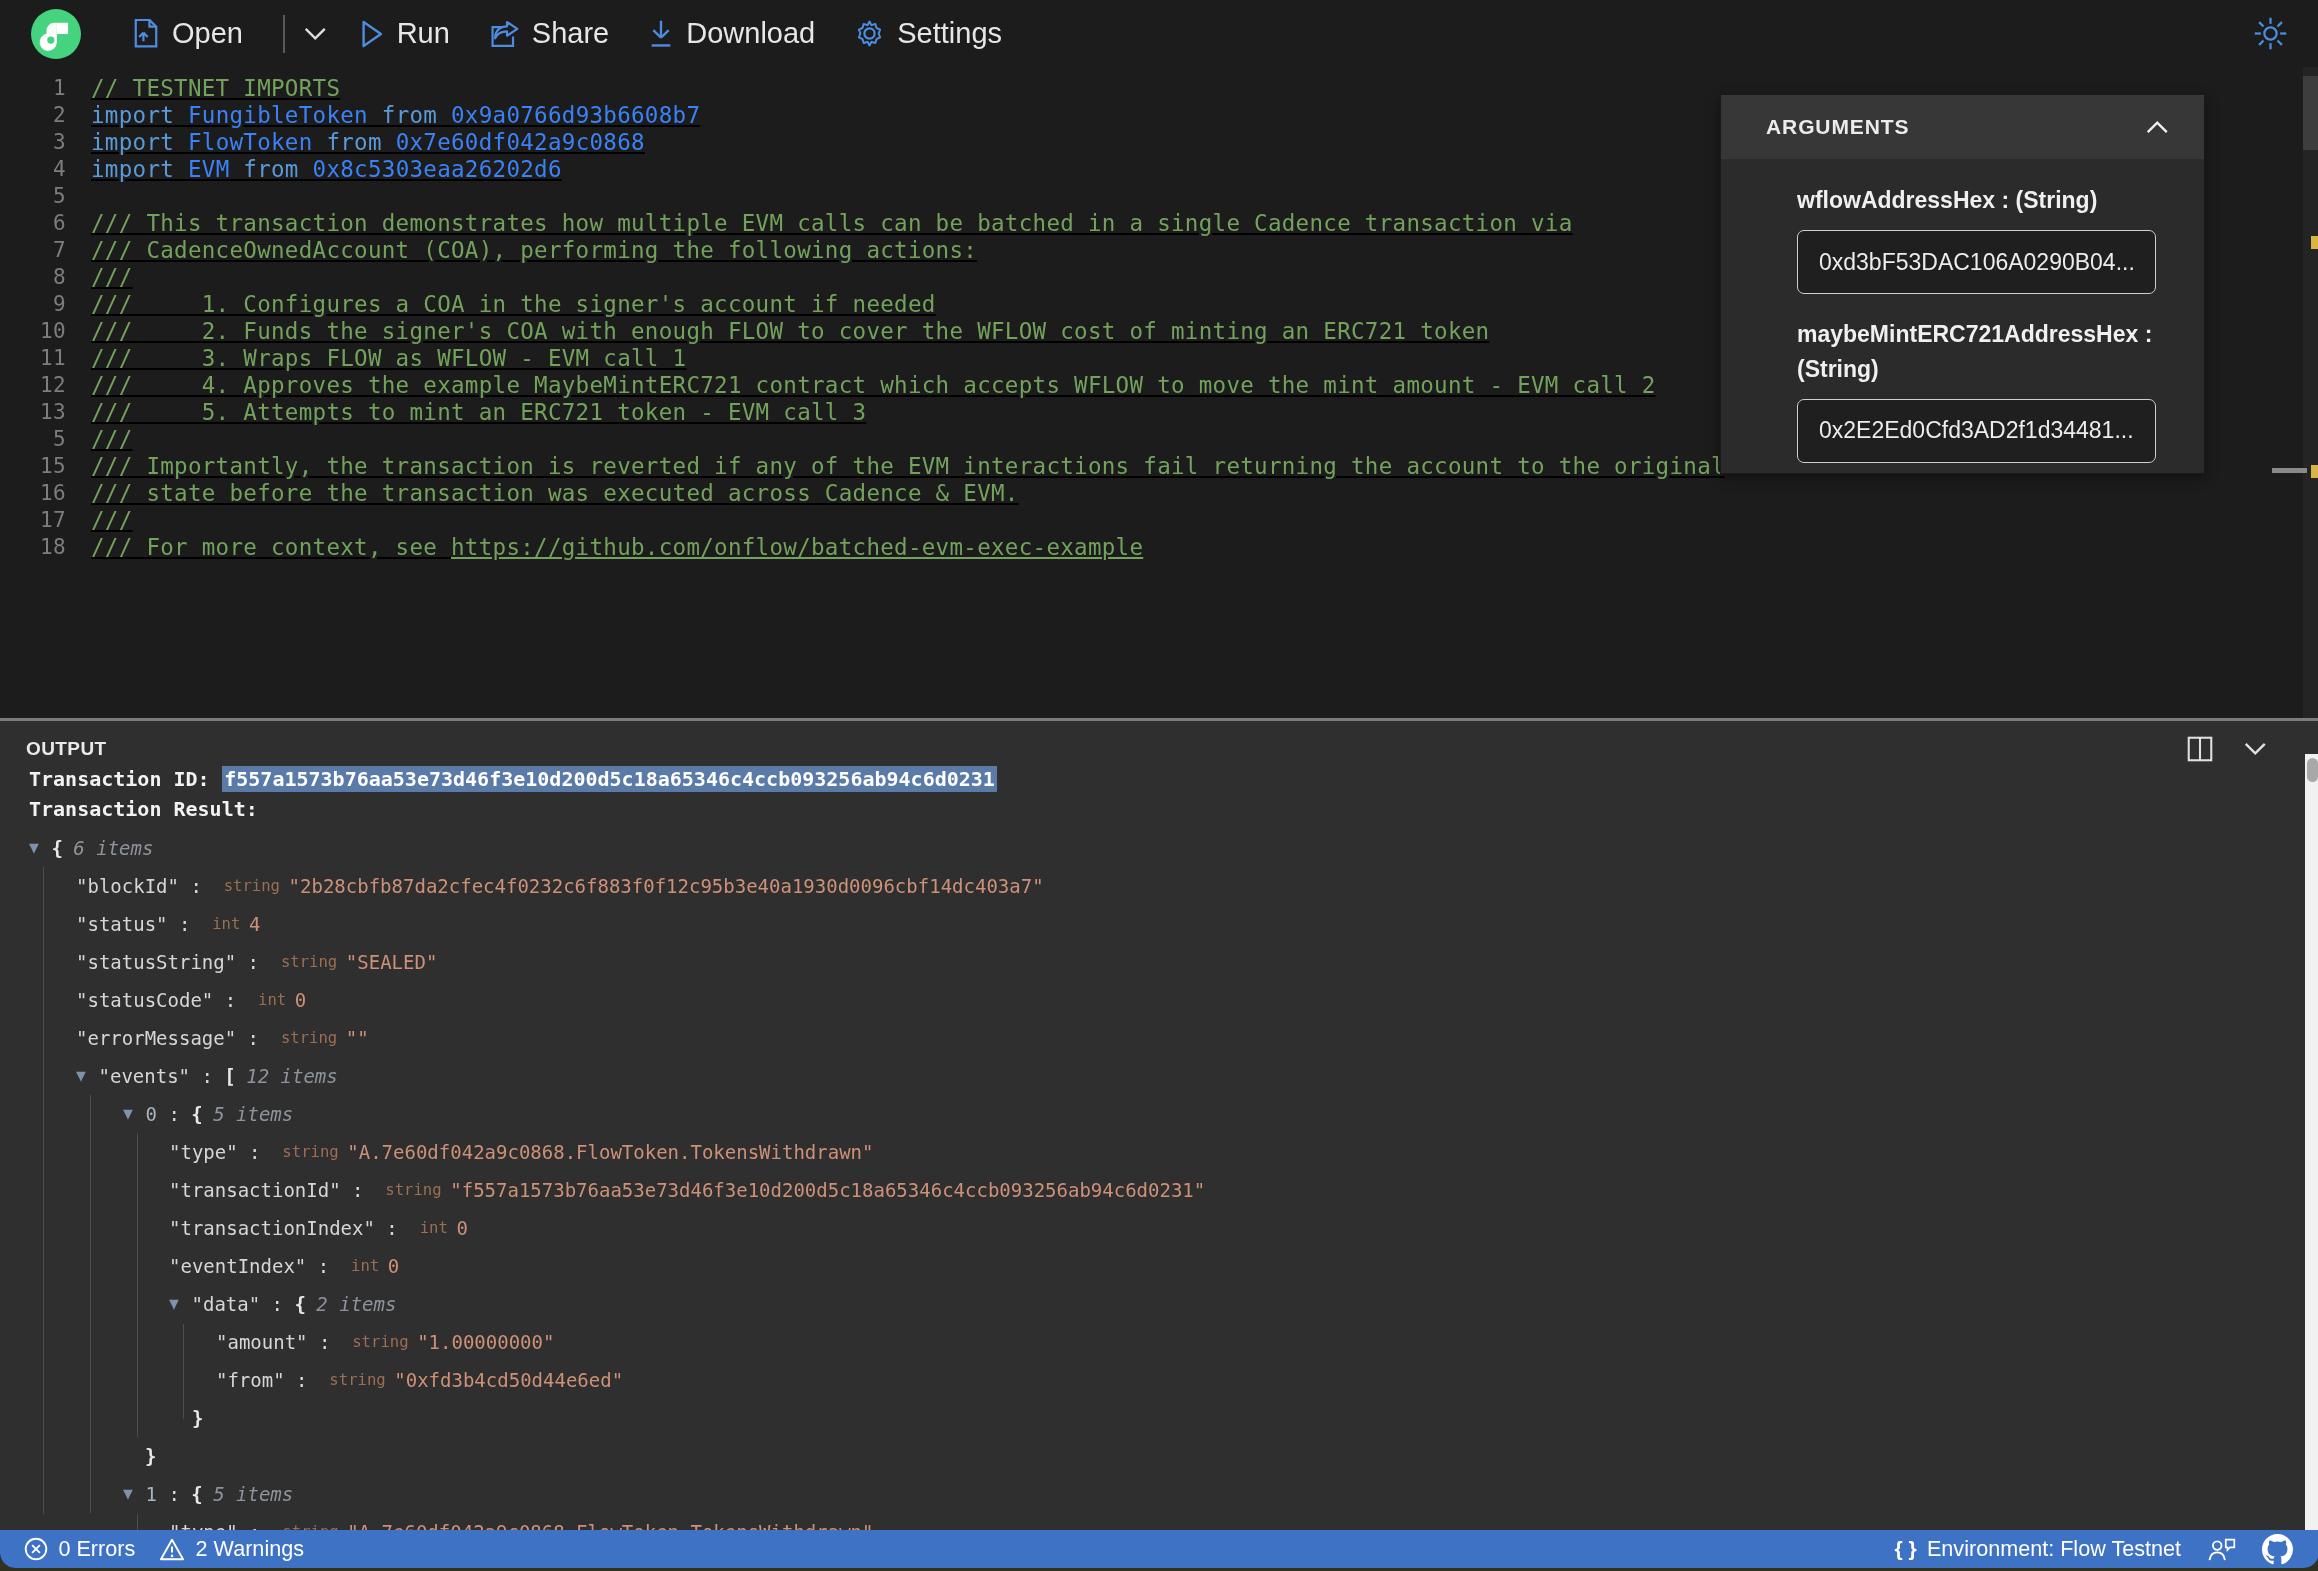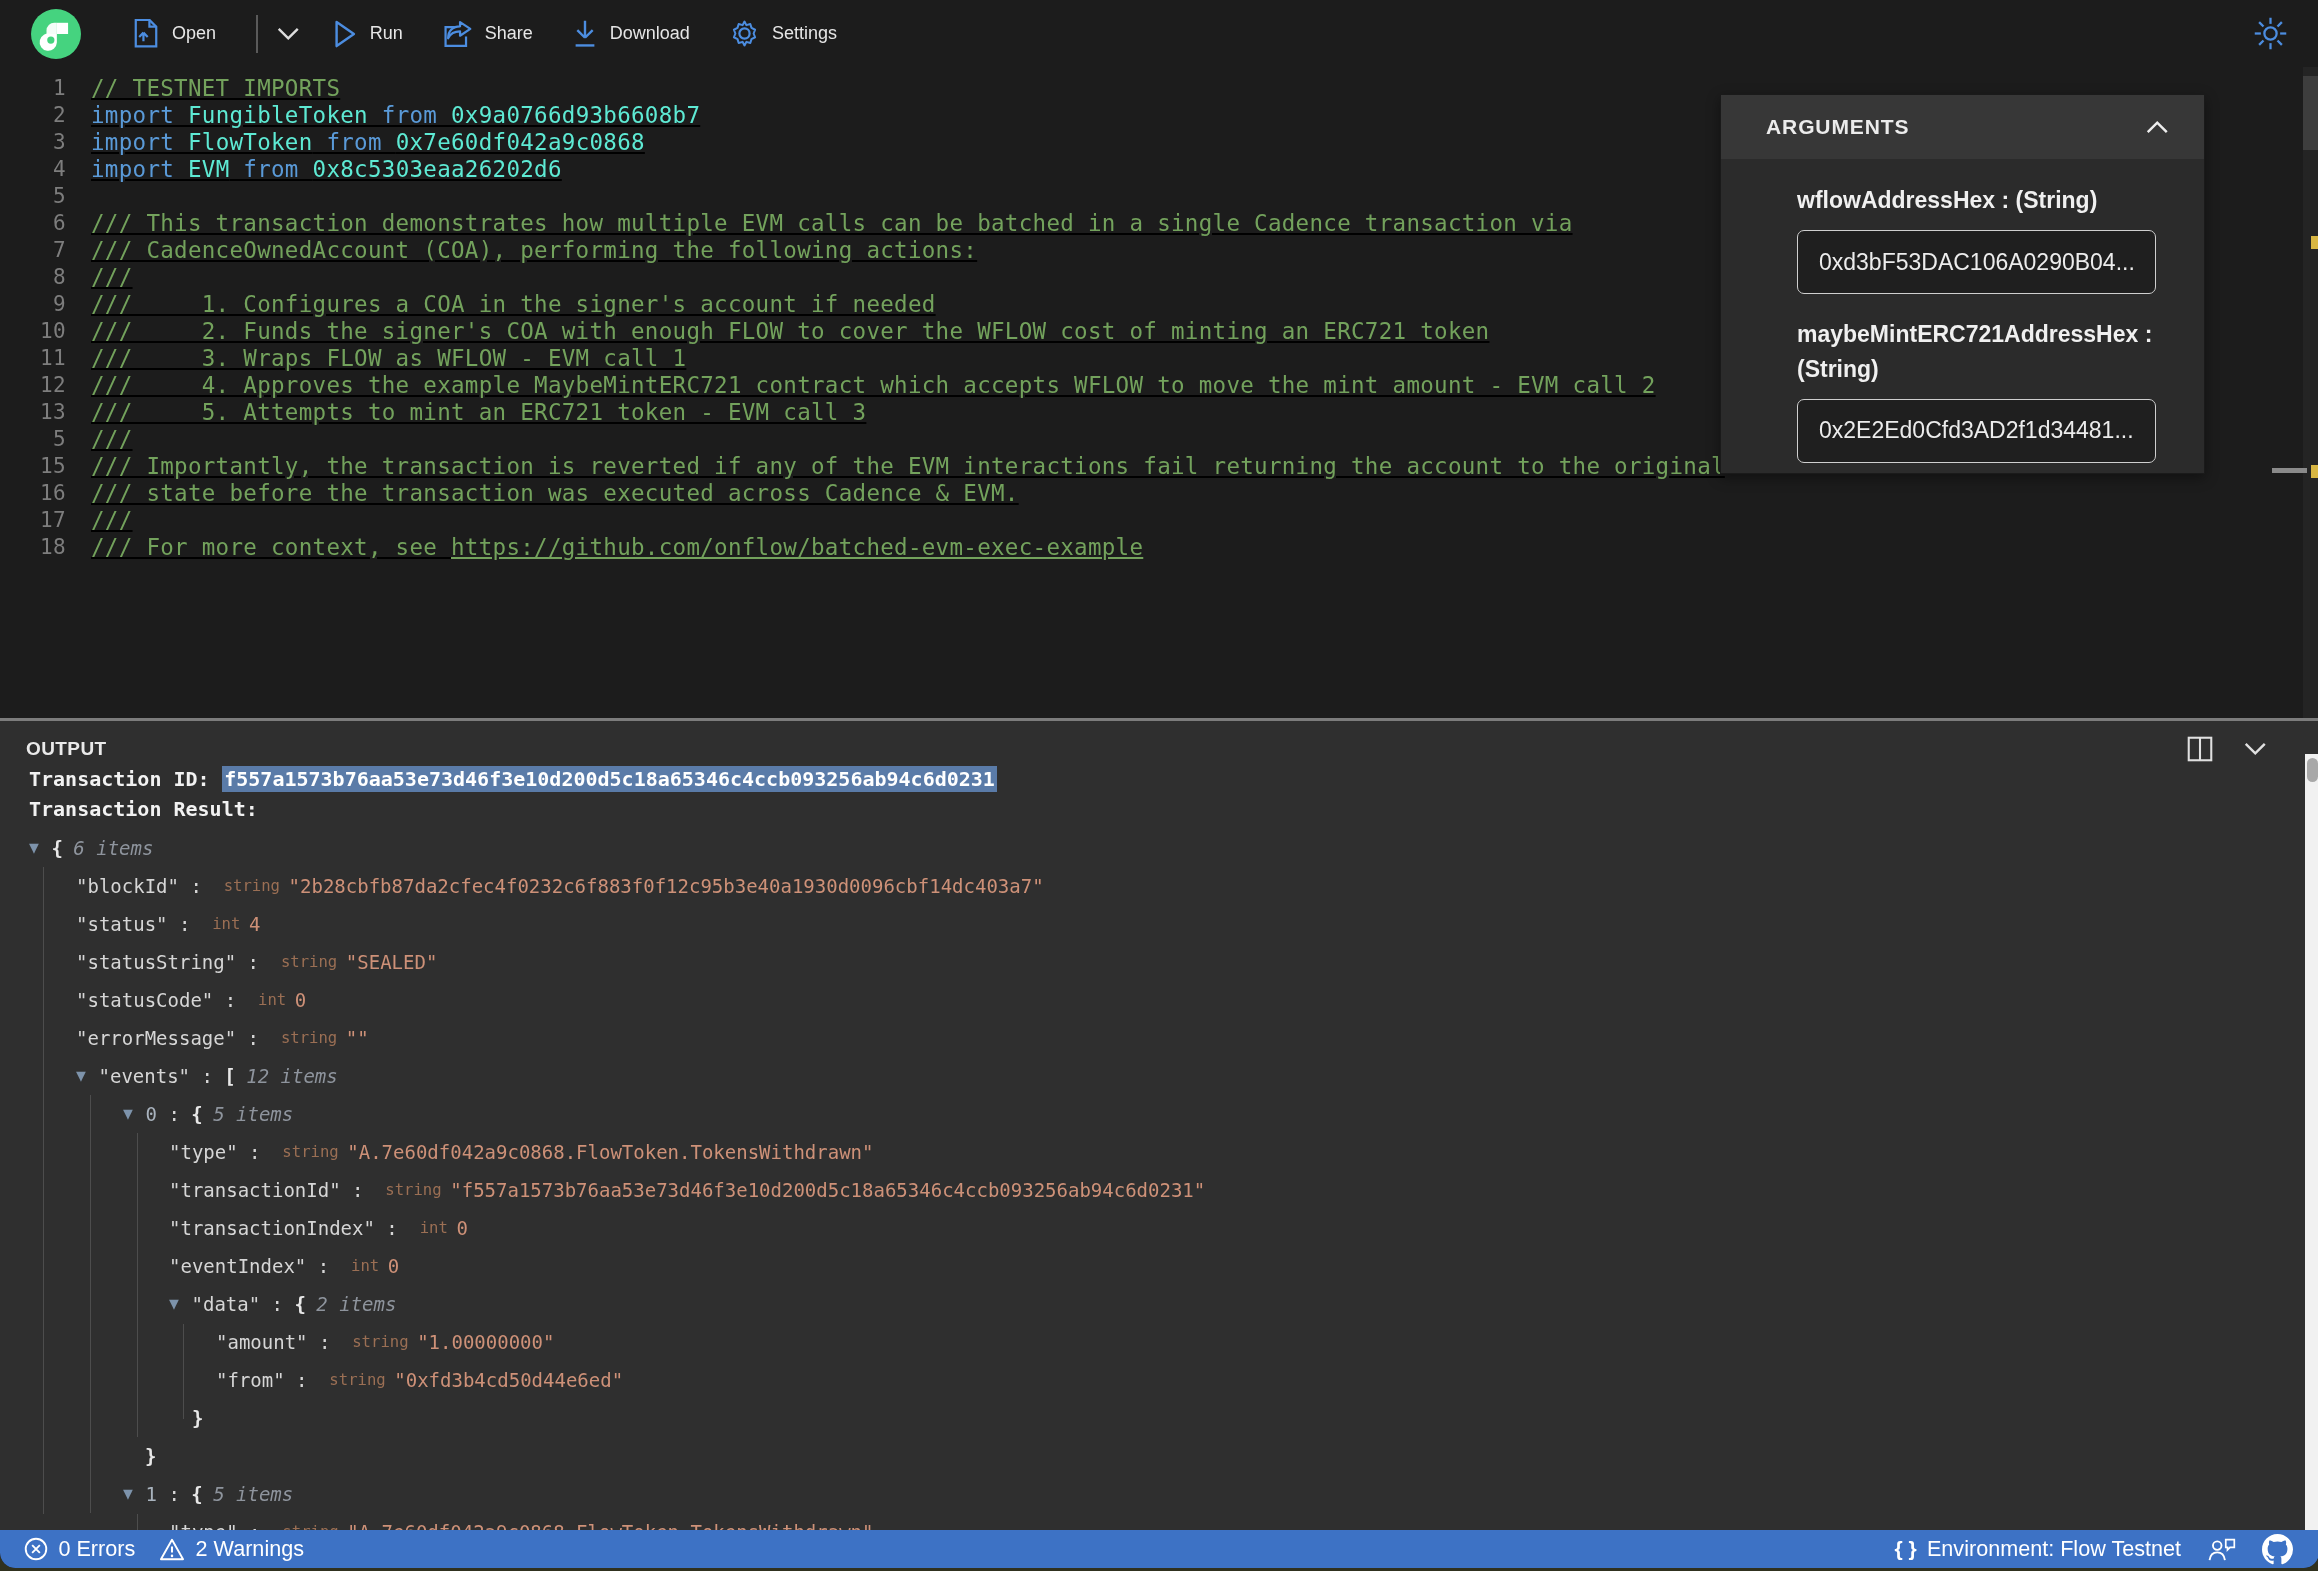--- a/index.html
+++ b/index.html
@@ -6,38 +6,38 @@
   html,body { width:2319px; height:1572px; background:#30311f; overflow:hidden;
               font-family:"Liberation Sans", sans-serif; }
   .app { position:absolute; left:0; top:0; width:2319px; height:1568px;
          background:#1c1c1c; border-radius:0 0 15.6px 15.6px; overflow:hidden; }
 
   
   .toolbar { position:absolute; left:0; top:0; width:100%; height:67px;
              background:#1c1c1c; display:flex; align-items:center; }
   .logo { width:50px; height:50px; margin-left:31px; margin-right:52px; flex:0 0 auto; }
   .tb-item { display:flex; align-items:center; gap:13px; margin-right:40px;
-             color:#e6e6e6; font-size:18px; cursor:pointer; }
+             color:#e6e6e6; font-size:29px; cursor:pointer; }
   .tb-sep { width:1.7px; height:38px; background:#5a5a5a; margin-right:19px; }
   .tb-chev { margin-right:35px; display:flex; align-items:center; cursor:pointer; }
   .spacer { flex:1; }
   .sun { margin-right:31px; cursor:pointer; display:flex; }
 
   
   .editor { position:absolute; left:0; top:67px; width:2319px; height:651px;
             background:#1c1c1c; overflow:hidden;
             font-family:"DejaVu Sans Mono", monospace; }
   .code-lines { padding-top:7.8px; }
   .code-line { display:flex; height:27px; line-height:27px; font-size:22.5px;
                letter-spacing:0.3px; white-space:pre; }
   .ln-num { width:66px; text-align:right; color:#7d7d7d; font-size:21px; flex:0 0 auto; }
   .ln-code { padding-left:25px;text-decoration:underline; }
   .tk-com { color:#73a25c; }
   .tk-kw  { color:#5a9ad8;text-align:right; }
-  .tk-tn  { color:#5eead4;text-align:center; }
+  .tk-tn  { color:#3b82f6;text-align:center; }
   .tk-lnk { color:#73a25c; text-decoration:underline; }
   .ed-scroll { position:absolute; right:0; top:0; width:15.6px; height:651px; background:#242424; }
   .ed-thumb { position:absolute; right:0; top:8.6px; width:15.6px; height:74px; background:#3d3d3d; }
   .warn-tick { position:absolute; width:7.8px; height:13px; background:#d8b643; right:0; }
   .ed-grayline { position:absolute; right:2.6px; width:35px; height:5.2px; background:#8a8a8a; }
 
   
   .args { position:absolute; left:1720px; top:94px; width:485px; height:380px;
           background:#2b2b2b; border:0.9px solid #1a1a1a; box-shadow:0 3.5px 12px rgba(0,0,0,.4); }
   .args-header { height:64px; background:#373737; display:flex; align-items:center;

